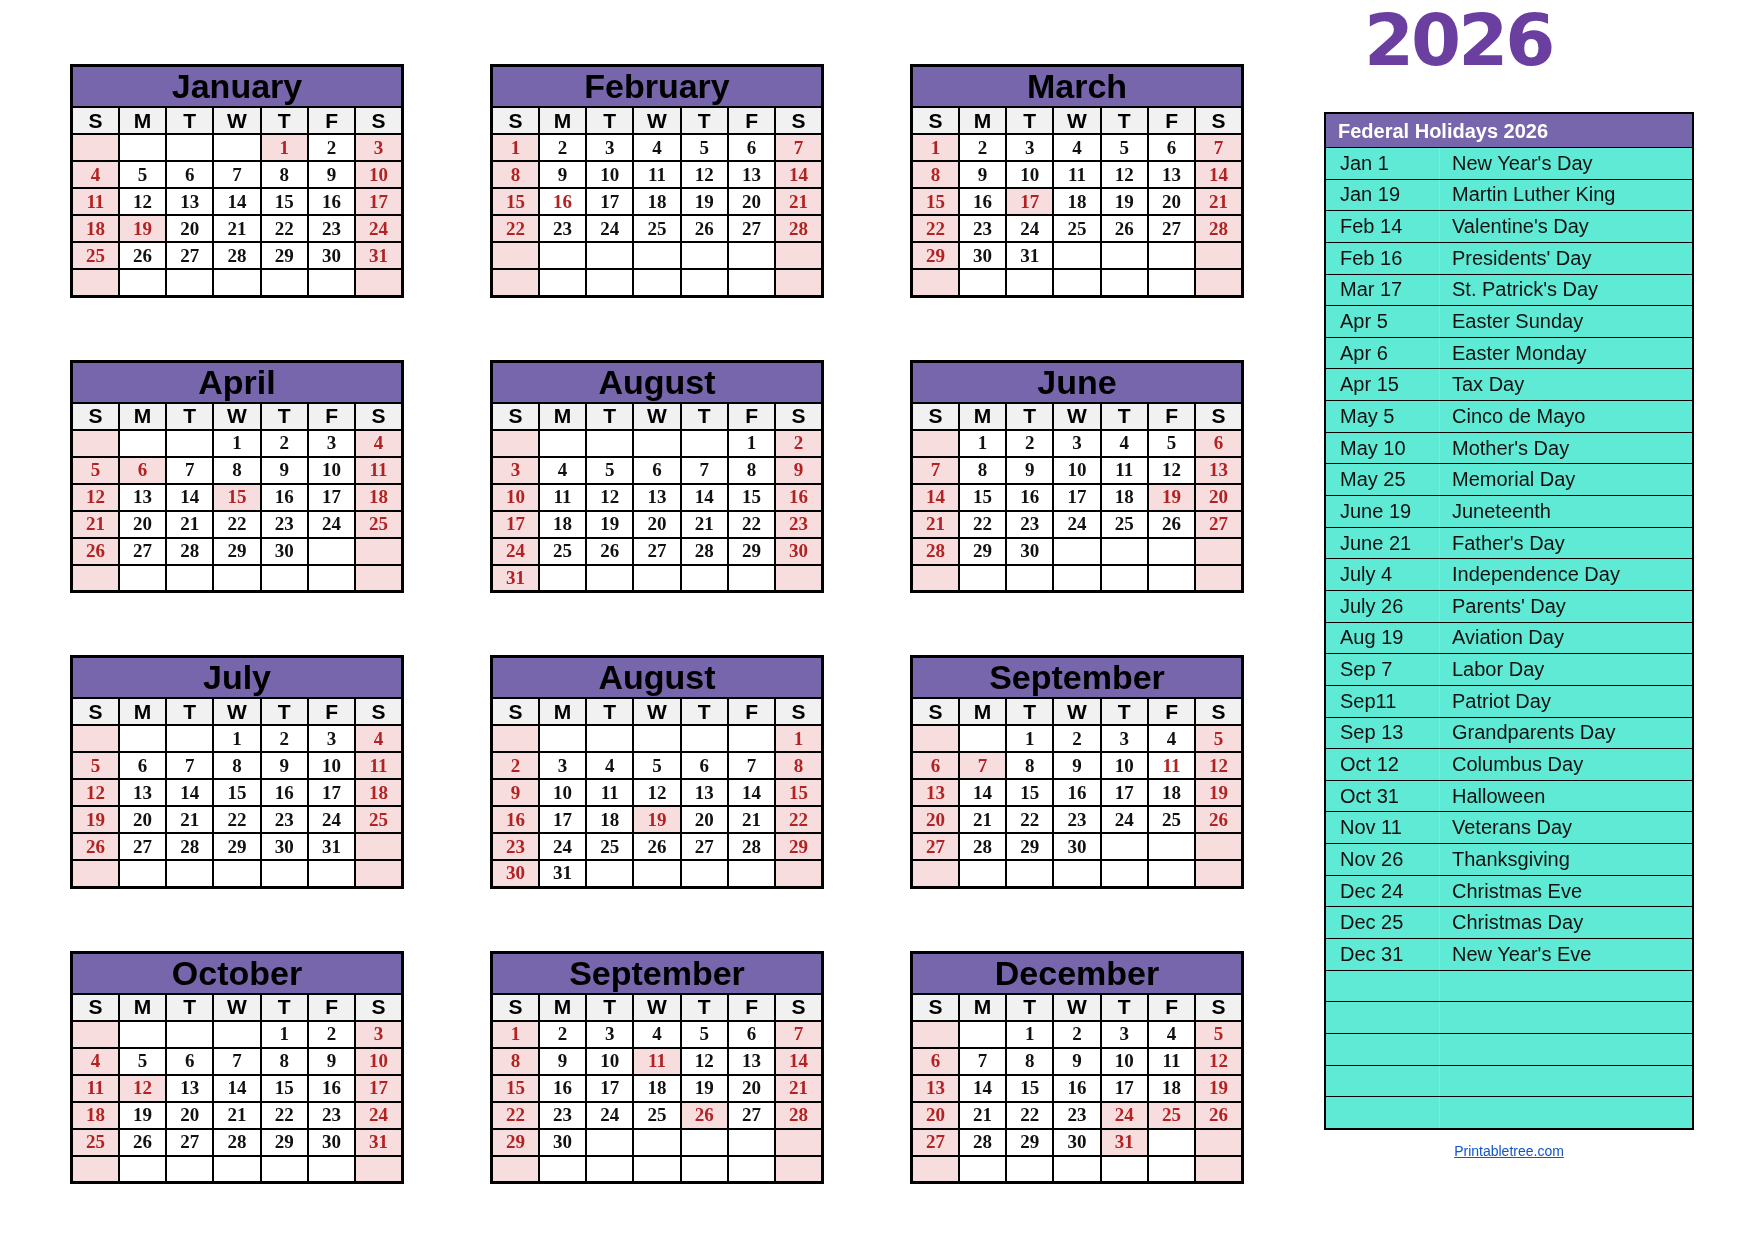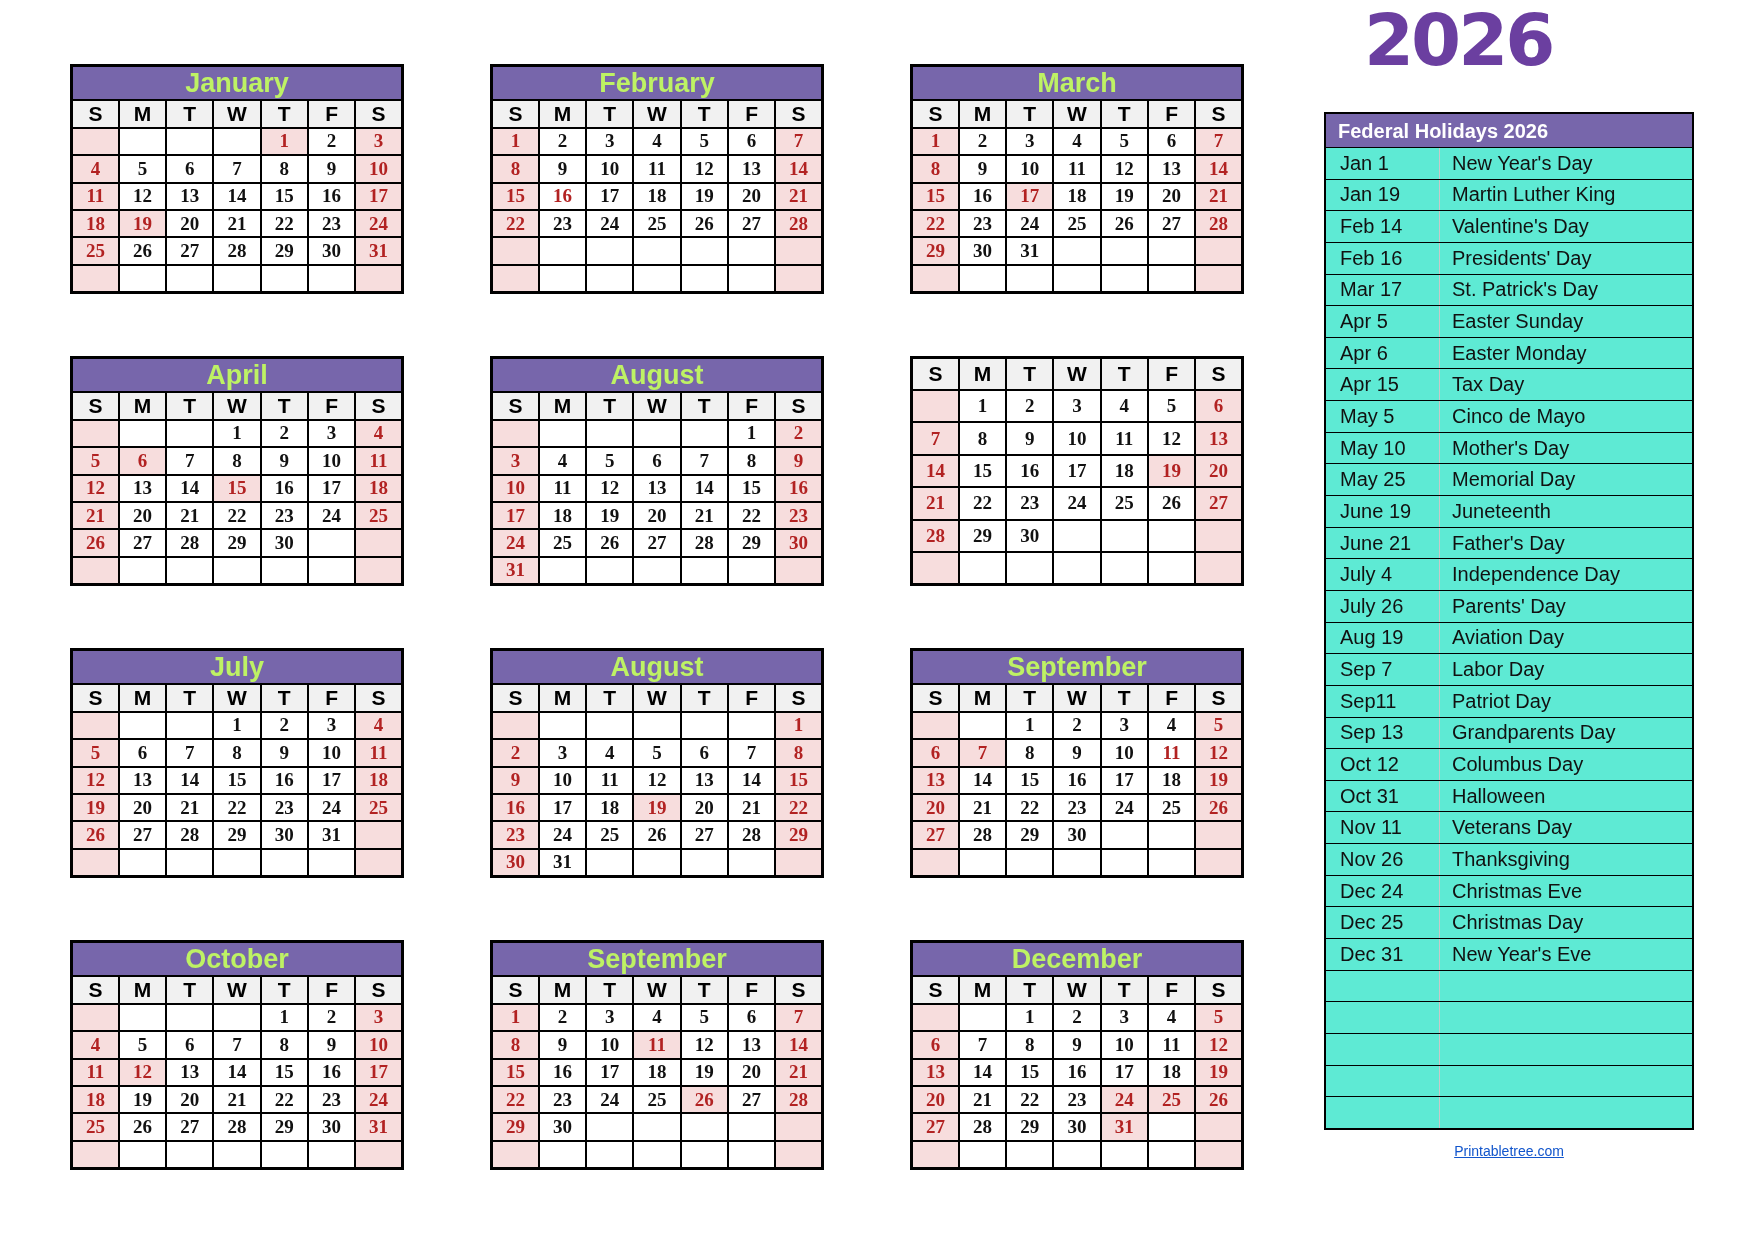--- a/index.html
+++ b/index.html
@@ -28,22 +28,22 @@
     position:absolute;left:70px;top:64px;
     display:grid;grid-template-columns:repeat(3,334px);
     column-gap:86px;row-gap:62px;
   }
   .month table{
     width:334px;height:230px;border-collapse:collapse;table-layout:fixed;
     border:3px solid #000;
   }
   .month td,.month th{border:2px solid #000;text-align:center;padding:0;}
   .mname{
-    background:var(--purple);color:#bef264;height:34px;
-    font-weight:bold;font-size:27px;font-family:"Liberation Sans",sans-serif;
+    background:var(--purple);color:#000000;height:34px;
+    font-weight:bold;font-size:34px;font-family:"Liberation Sans",sans-serif;
   }
   .dow{
     background:var(--gray);height:27px;
     font-weight:bold;font-size:21px;color:#000;
     font-family:"Liberation Sans",sans-serif;
   }
   .day{
     background:#fff;height:27px;color:#111;
     font-family:"Liberation Serif",serif;font-weight:bold;font-size:19px;
   }
@@ -438,20 +438,23 @@
             <td class="day"></td>
             <td class="day we"></td>
           </tr>
         </tbody>
       </table>
     </div>
     <div class="month">
       <table>
         <tbody>
           <tr>
+            <td colspan="7" class="mname">June</td>
+          </tr>
+          <tr>
             <th class="dow">S</th>
             <th class="dow">M</th>
             <th class="dow">T</th>
             <th class="dow">W</th>
             <th class="dow">T</th>
             <th class="dow">F</th>
             <th class="dow">S</th>
           </tr>
           <tr>
             <td class="day we"></td>

